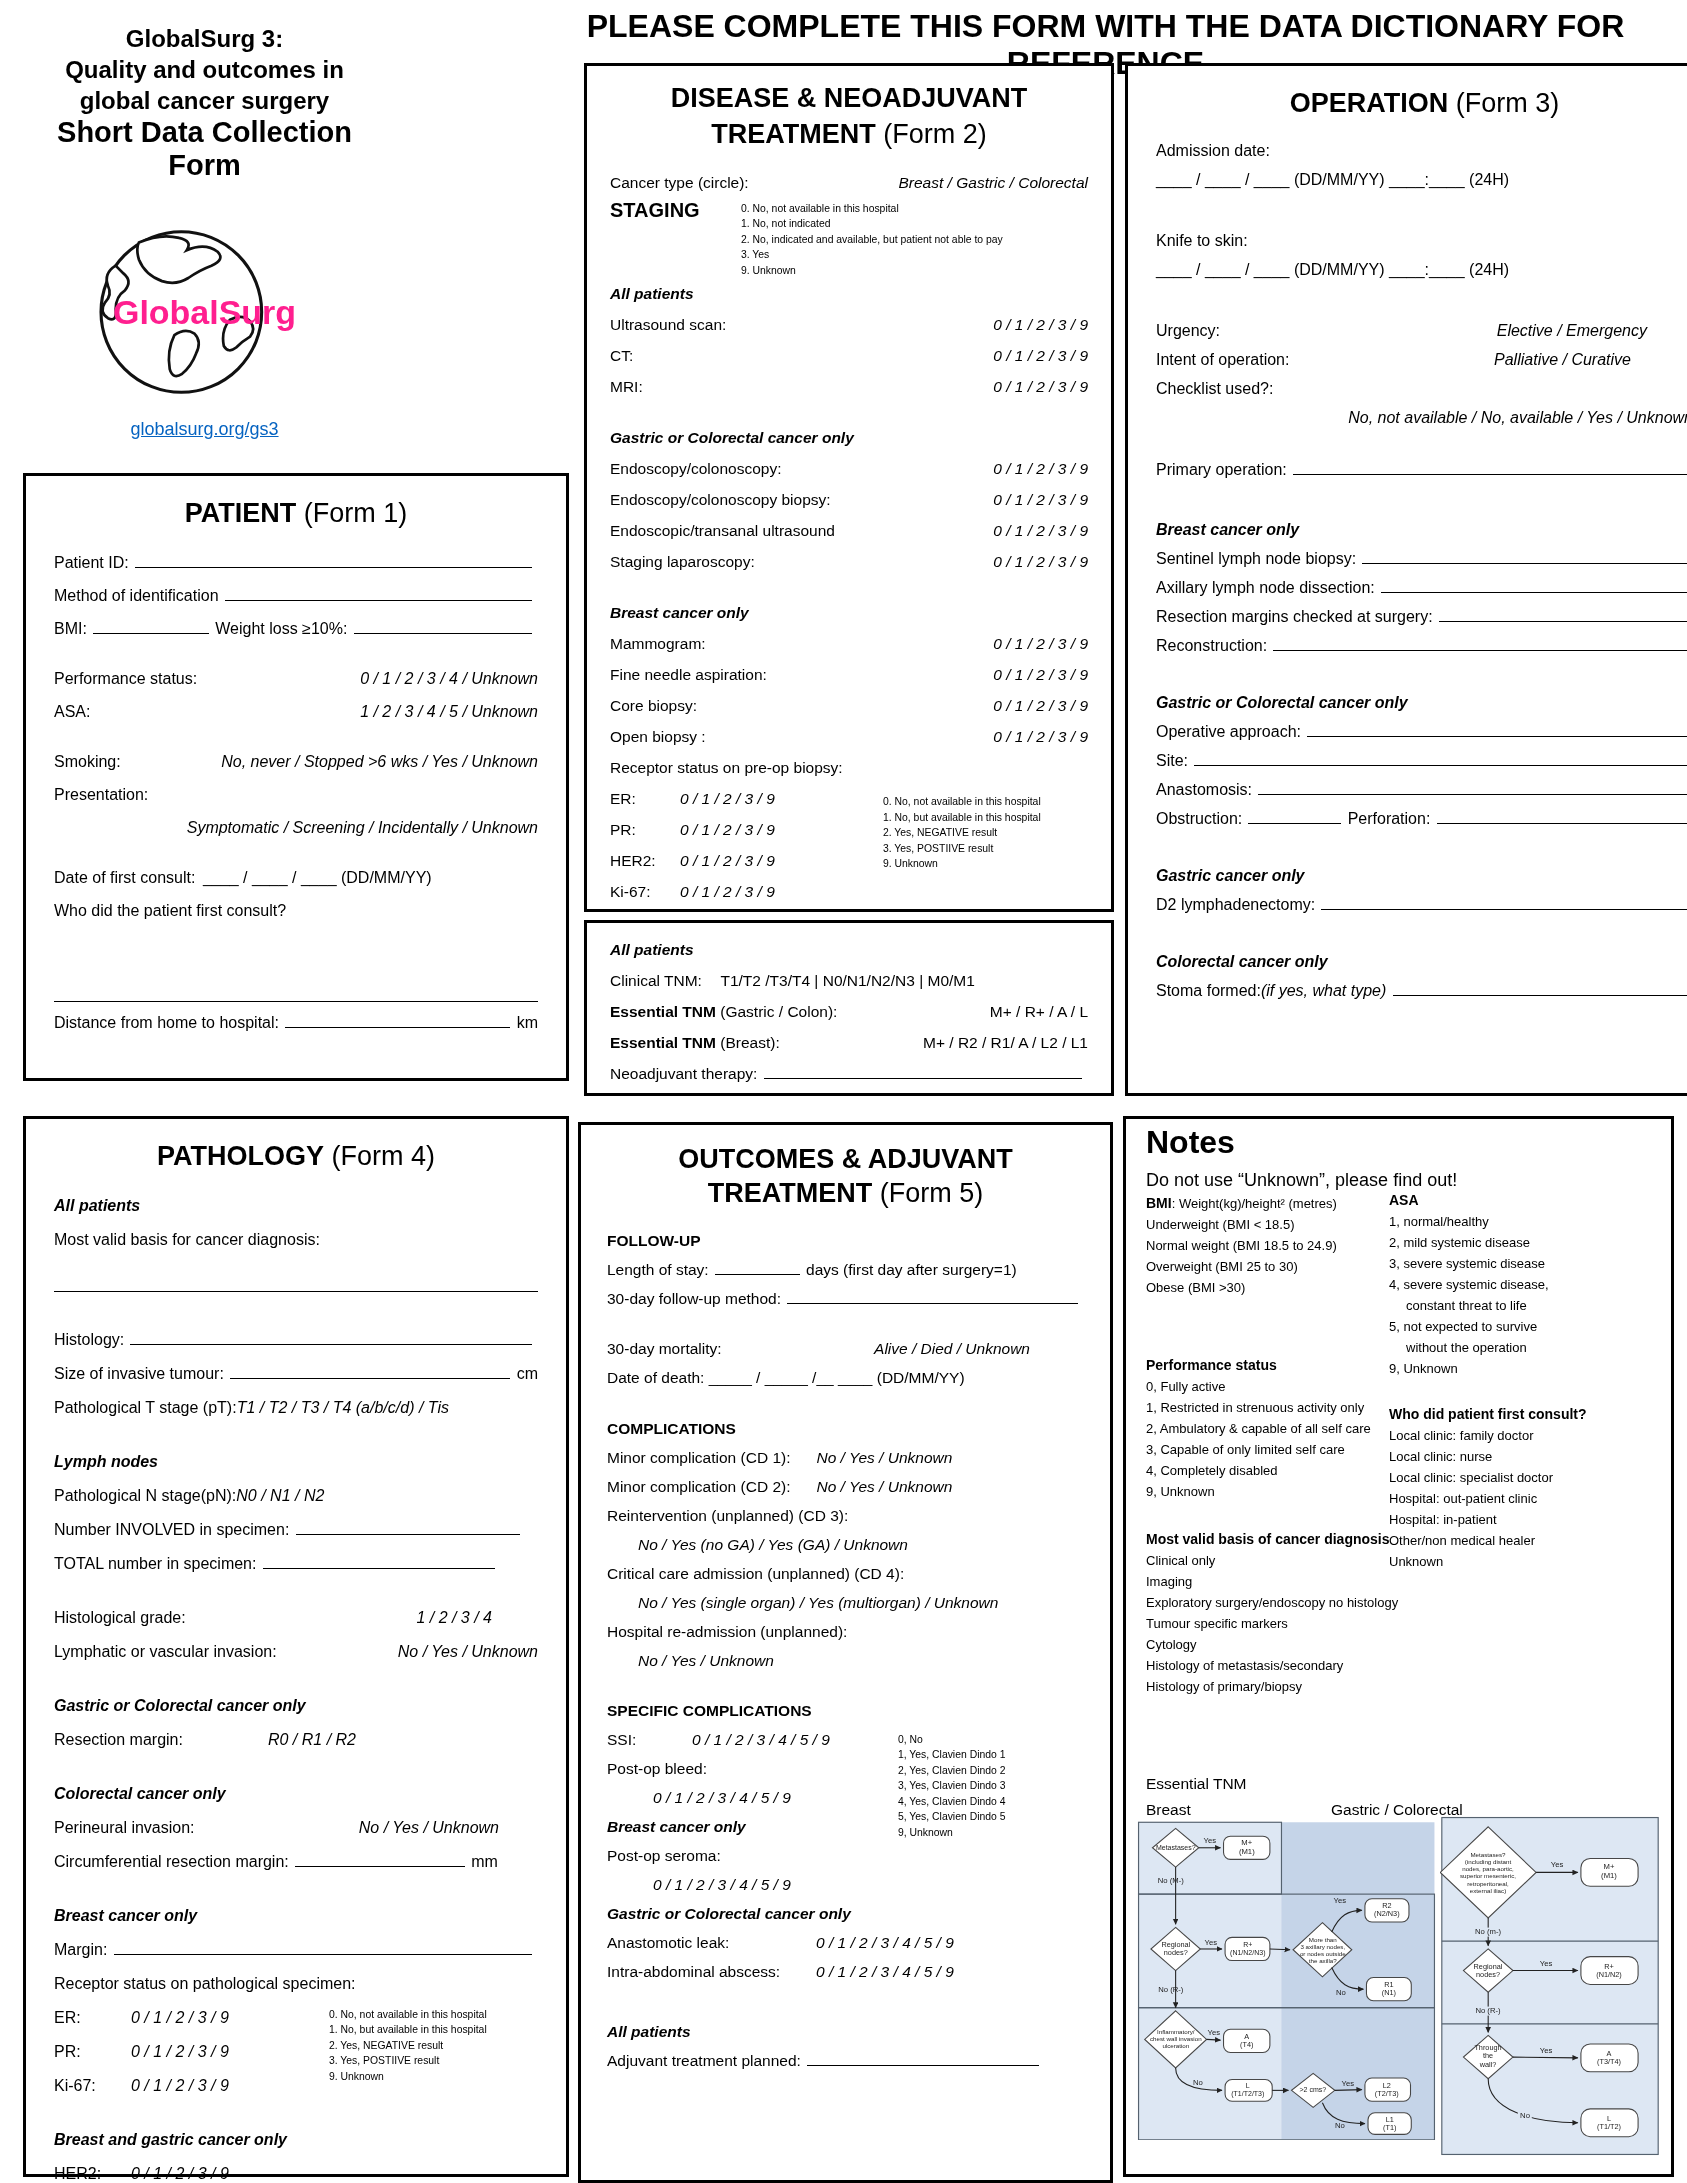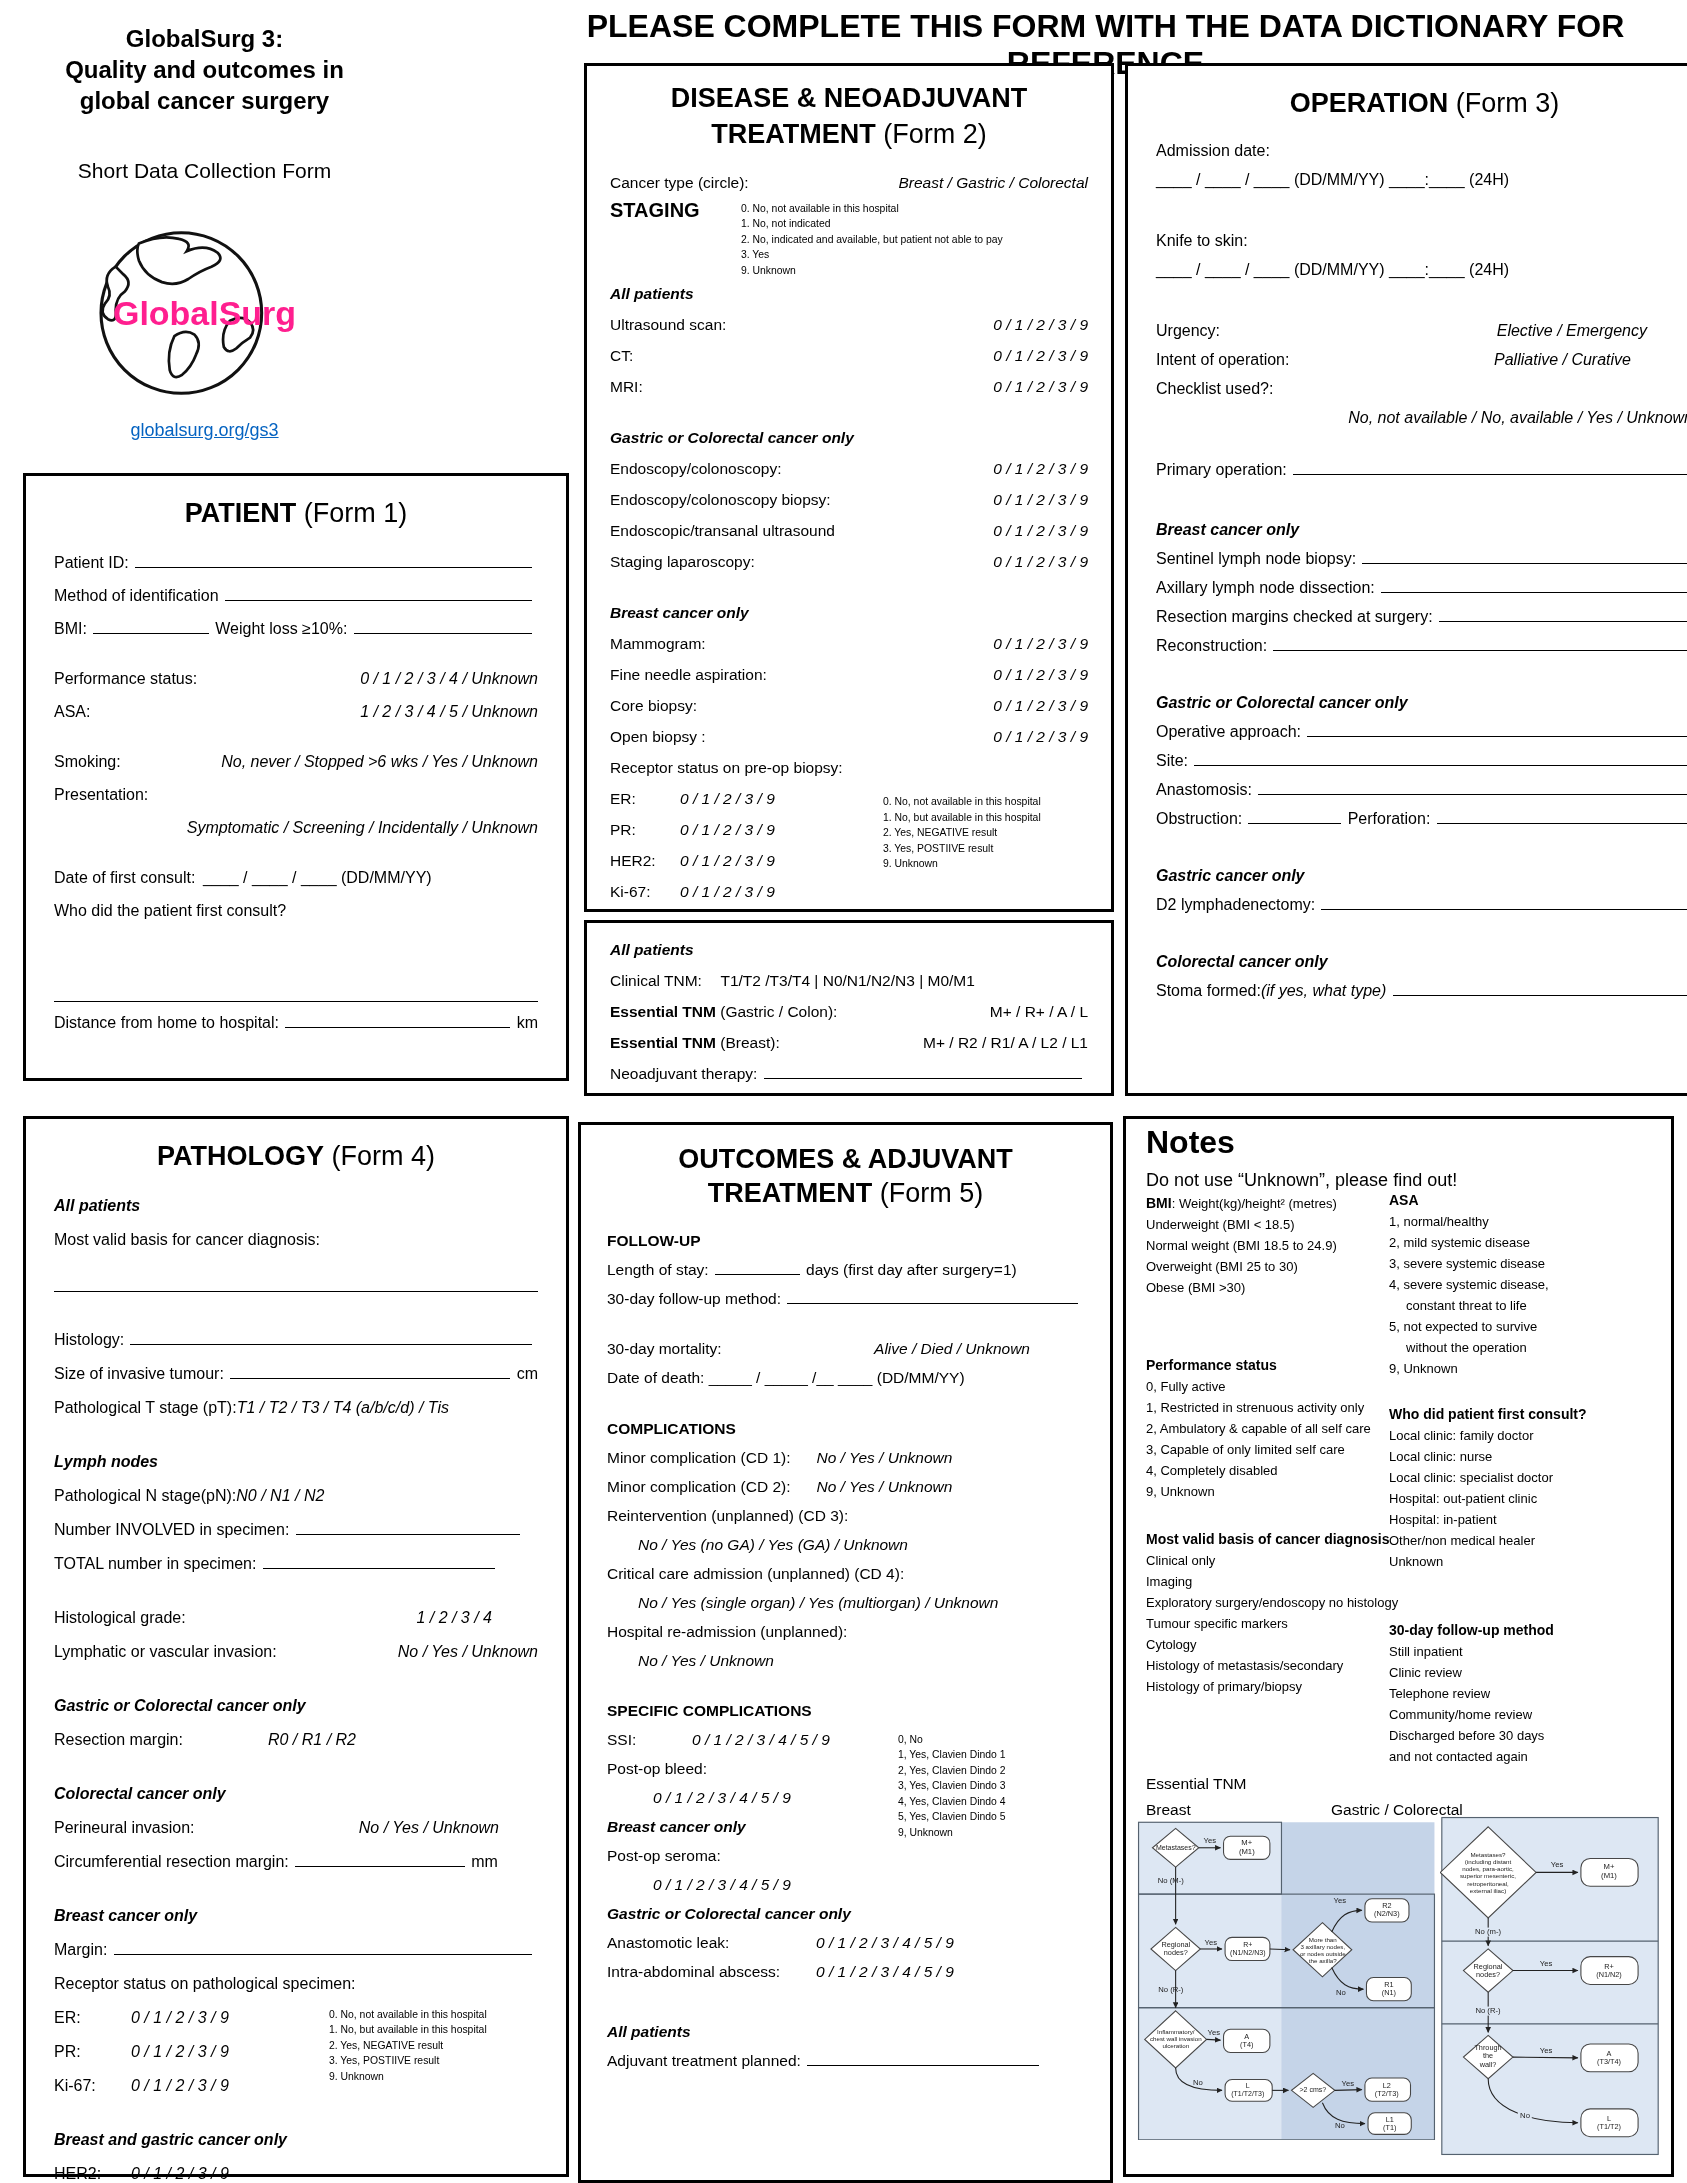--- a/index.html
+++ b/index.html
@@ -6,21 +6,21 @@
   html,body{margin:0;padding:0;background:#888;}
   .page{position:relative;width:1688px;height:2183px;background:#fff;
         font-family:"Liberation Sans",sans-serif;color:#000;overflow:hidden;}
   .page *{box-sizing:border-box;}
   .box{position:absolute;border:3.1px solid #000;background:#fff;padding:18.6px 28px;}
   .banner{position:absolute;left:541px;top:7.7px;width:1129px;text-align:center;
           font-weight:bold;font-size:32px;}
   
   .titleblock{position:absolute;left:23px;top:23px;width:363px;text-align:center;}
   .t1{font-weight:bold;font-size:24px;line-height:31px;}
-  .t2{font-weight:normal;font-size:21px;margin-top:43px;}
+  .t2{font-weight:bold;font-size:29px;}
   .logo{margin-top:37px;position:relative;}
   .link{display:inline-block;margin-top:10.8px;font-size:18px;color:#0563c1;
         text-decoration:underline;}
   
   .form-title{text-align:center;font-weight:bold;font-size:27px;margin:3.1px 0 17px;}
   .form-title .nb{font-weight:normal;}
   .r{display:flex;align-items:baseline;white-space:nowrap;}
   .sp{justify-content:space-between;}
   .i{font-style:italic;}
   .b{font-weight:bold;}
@@ -556,29 +556,20 @@
       <div class="h">Most valid basis of cancer diagnosis</div>
       <div>Clinical only</div>
       <div>Imaging</div>
       <div>Exploratory surgery/endoscopy no histology</div>
       <div>Tumour specific markers</div>
       <div>Cytology</div>
       <div>Histology of metastasis/secondary</div>
       <div>Histology of primary/biopsy</div>
     </div>
 
-    <div class="nabs" style="left:263px;top:501px;">
-      <div class="h">30-day follow-up method</div>
-      <div>Still inpatient</div>
-      <div>Clinic review</div>
-      <div>Telephone review</div>
-      <div>Community/home review</div>
-      <div>Discharged before 30 days</div>
-      <div>and not contacted again</div>
-    </div>
 
     <div class="nabs h" style="left:20px;top:654px;font-size:15.5px">Essential TNM</div>
     <div class="nabs" style="left:20px;top:680px;font-size:15.5px">Breast</div>
     <div class="nabs" style="left:205px;top:680px;font-size:15.5px">Gastric / Colorectal</div>
 
     <div class="fc" style="left:10.8px;top:700px;width:299px;height:321px;">
       <svg width="299" height="321" viewBox="0 0 387 415">
         <defs>
             <marker id="ah1" markerWidth="7" markerHeight="7" refX="5" refY="2.6" orient="auto">
               <path d="M0,0 L5.5,2.6 L0,5.2 z" fill="#222"></path>

